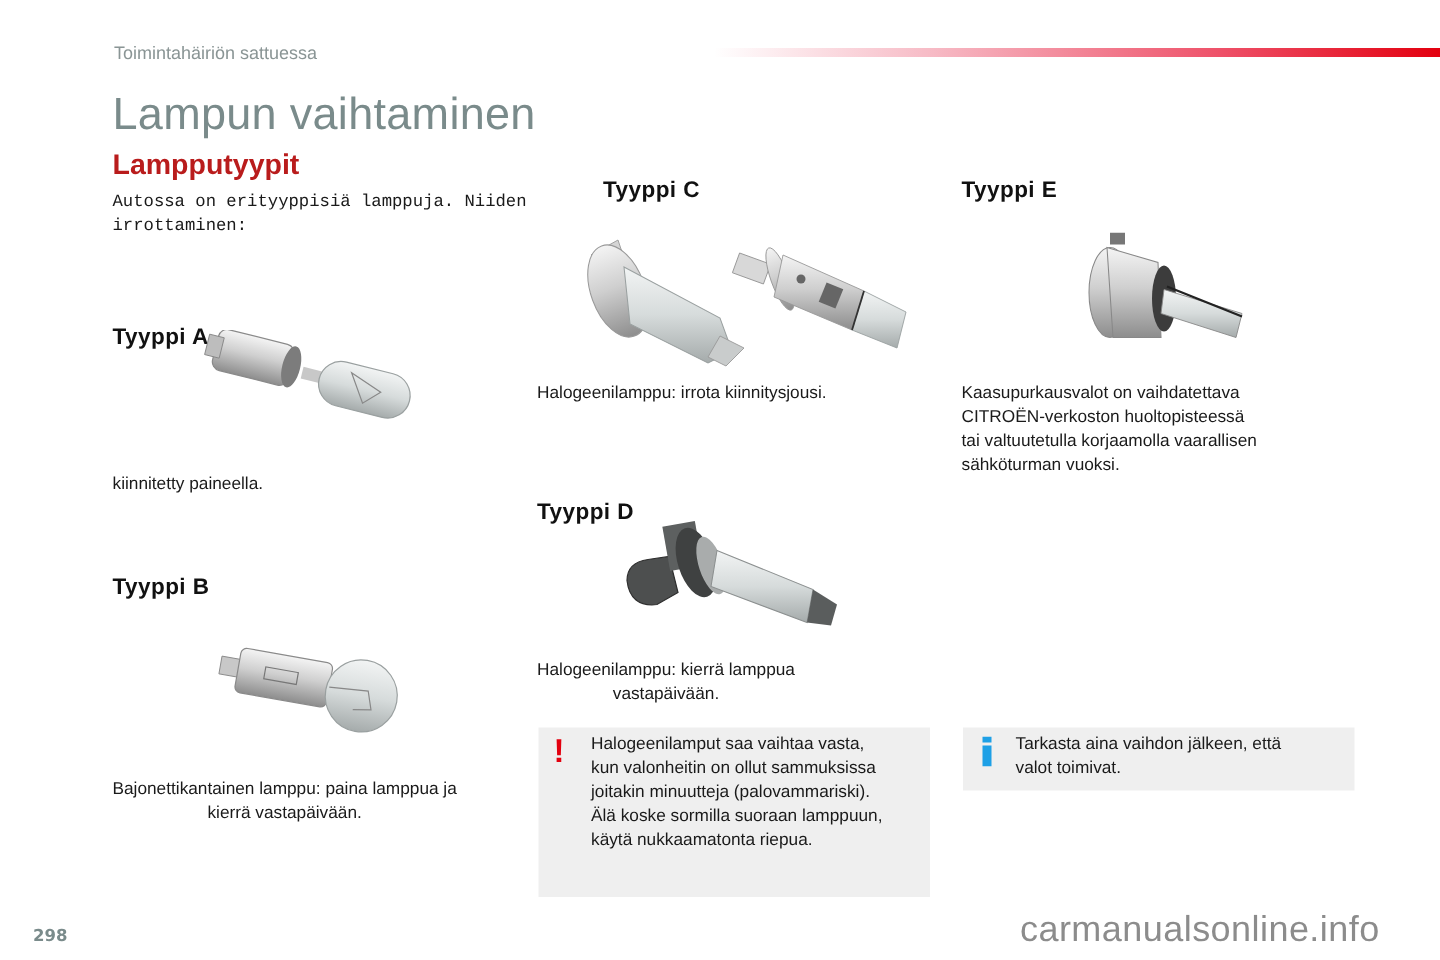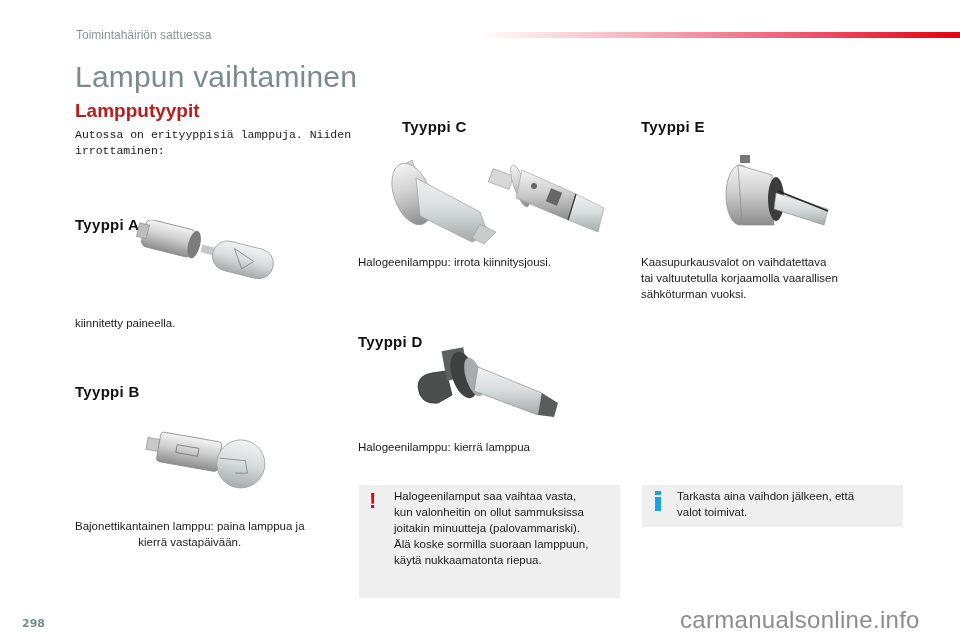--- a/index.html
+++ b/index.html
@@ -110,33 +110,35 @@
 <svg class="bulb" style="left:416px; top:345px;" width="150" height="80" viewBox="0 0 150 80">
   <path d="M2 42 Q2 30 16 28 L30 26 L36 50 L22 58 Q4 60 2 42 Z" fill="#4d4f4f" stroke="#2e2e2e" stroke-width="0.8"></path>
   <rect x="28" y="4" width="22" height="30" fill="#5d6060" transform="rotate(-10 39 19)"></rect>
   <ellipse cx="48" cy="30" rx="12" ry="24" fill="#3f4141" transform="rotate(-18 48 30)"></ellipse>
   <ellipse cx="58" cy="32" rx="8" ry="20" fill="#a9acac" transform="rotate(-18 58 32)"></ellipse>
   <path d="M62 22 L126 48 L122 70 L58 46 Z" fill="url(#gglass)" stroke="#8c9090" stroke-width="0.7"></path>
   <path d="M126 48 L142 58 L138 72 L122 70 Z" fill="#5a5d5d"></path>
 </svg>
 <div class="p" style="left:358px; top:439px;text-align:center;">
   <div>Halogeenilamppu: kierrä lamppua</div>
+  <div>vastapäivään.</div>
 </div>
 
 <div class="h3" style="left:641px; top:118px;">Tyyppi E</div>
 <svg class="bulb" style="left:718px; top:155px;" width="120" height="80" viewBox="0 0 120 80">
   <rect x="22" y="0" width="10" height="8" fill="#777"></rect>
   <ellipse cx="22" cy="40" rx="14" ry="30" fill="url(#gmetal)" stroke="#888" stroke-width="0.7"></ellipse>
   <path d="M20 10 L54 20 L56 70 L24 70 Z" fill="url(#gmetal)" stroke="#888" stroke-width="0.7"></path>
   <ellipse cx="58" cy="44" rx="8" ry="22" fill="#3c3c3c"></ellipse>
   <path d="M58 38 L110 54 L106 70 L56 54 Z" fill="url(#gglass)" stroke="#888" stroke-width="0.6"></path>
   <line x1="60" y1="36" x2="110" y2="56" stroke="#222" stroke-width="1.5"></line>
 </svg>
 <div class="p" style="left:641px; top:254px;">
   <div>Kaasupurkausvalot on vaihdatettava</div>
+  <div>CITROËN-verkoston huoltopisteessä</div>
   <div>tai valtuutetulla korjaamolla vaarallisen</div>
   <div>sähköturman vuoksi.</div>
 </div>
 
 <div class="note-box" style="left:359px; top:485px; width:261px; height:113px;">
   <div class="warn-icon" style="left:10px; top:3px;">!</div>
   <div class="note-text" style="left:35px; top:3px;">
     <div>Halogeenilamput saa vaihtaa vasta,</div>
     <div>kun valonheitin on ollut sammuksissa</div>
     <div>joitakin minuutteja (palovammariski).</div>

